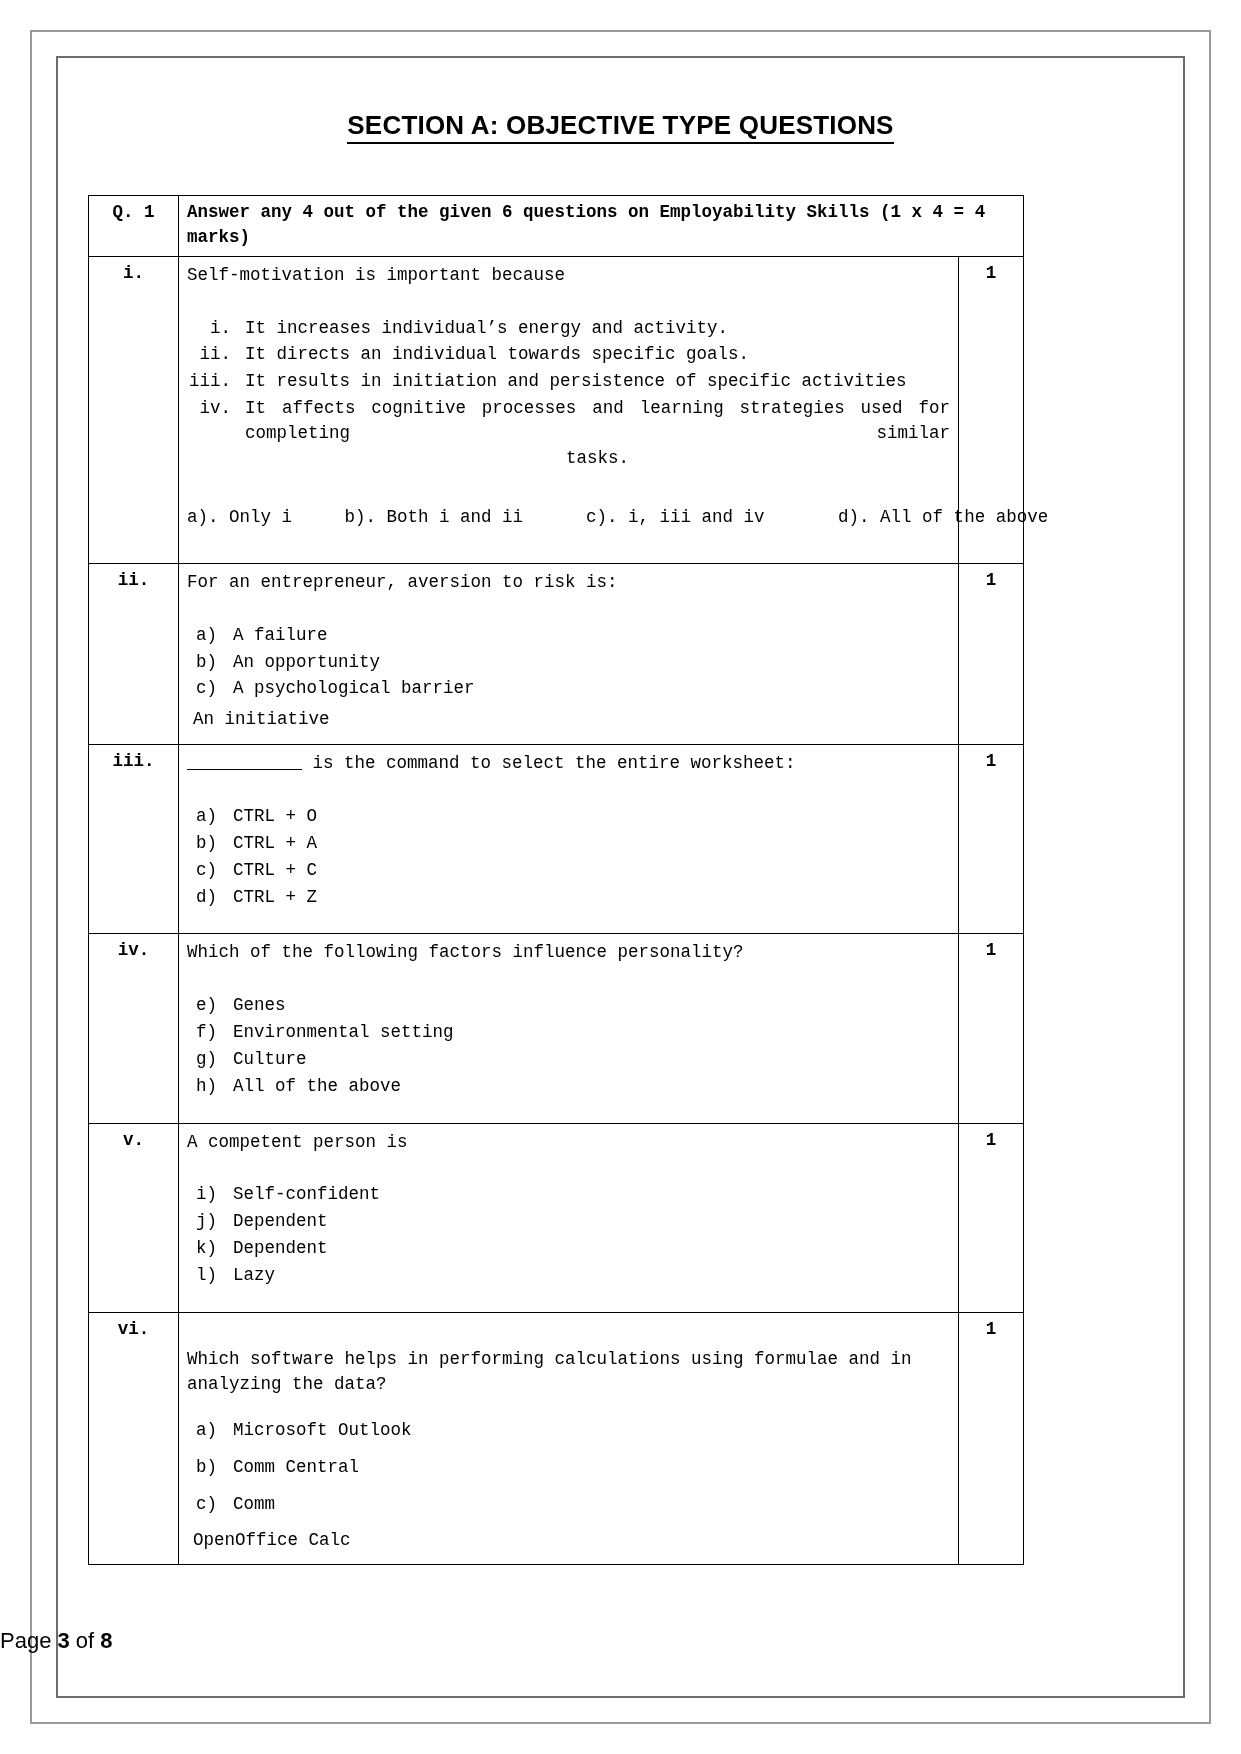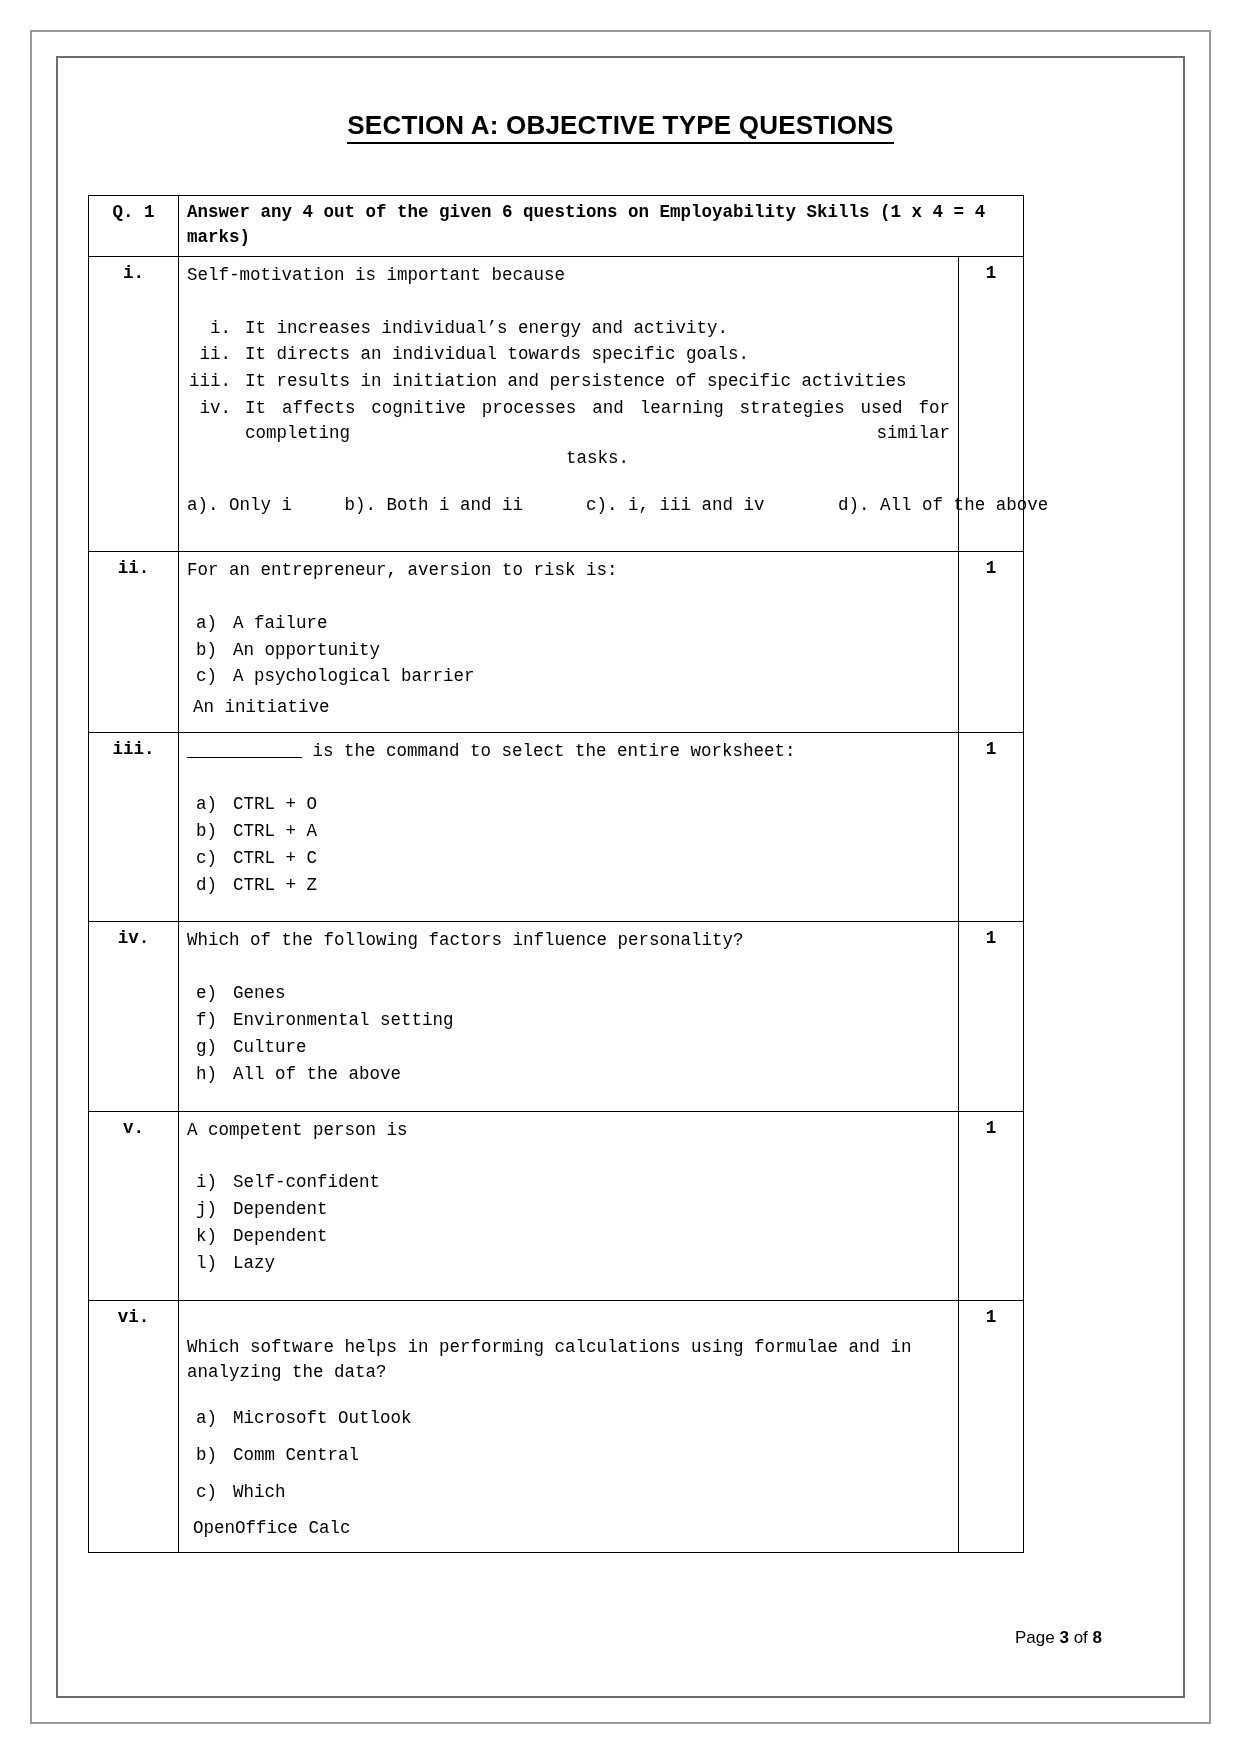--- a/index.html
+++ b/index.html
@@ -122,30 +122,30 @@
     width: 46px;
     text-align: right;
     padding-right: 16px;
     box-sizing: border-box;
   }
   ul.opts.roman li .marker { width: 58px; padding-right: 14px; }
   ul.opts li .otext { flex: 1 1 auto; }
   ul.opts li.justified .otext { text-align: justify; }
   ul.opts li.justified .otext span.lastline { display: block; text-align: center; }
 
-  .inline-opts { margin-top: 4px; white-space: pre; }
+  .inline-opts { margin-top: 16px; white-space: pre; }
   .plain-line { margin: 6px; padding: 0; }
 
   .footer {
     position: absolute;
     left: 0;
     top: 1628px;
     width: 1102px;
-    text-align: right;
-    font-size: 17px;
+    text-align: left;
+    font-size: 22px;
   }
   .footer b { font-weight: bold; }
   .blank-underline { text-decoration: underline; letter-spacing: 1px; }
 </style>
 </head>
 <body>
 
 <div class="page-outer">
   <div class="page-inner"></div>
 </div>
@@ -318,21 +318,21 @@
             <li>
               <span class="marker">a)</span>
               <span class="otext">Microsoft Outlook</span>
             </li>
             <li>
               <span class="marker">b)</span>
               <span class="otext">Comm Central</span>
             </li>
             <li>
               <span class="marker">c)</span>
-              <span class="otext">Which</span>
+              <span class="otext">Comm</span>
             </li>
           </ul>
           <p class="plain-line">OpenOffice Calc</p>
         </td>
         <td class="mark">1</td>
       </tr>
 
     </tbody>
   </table>
 

